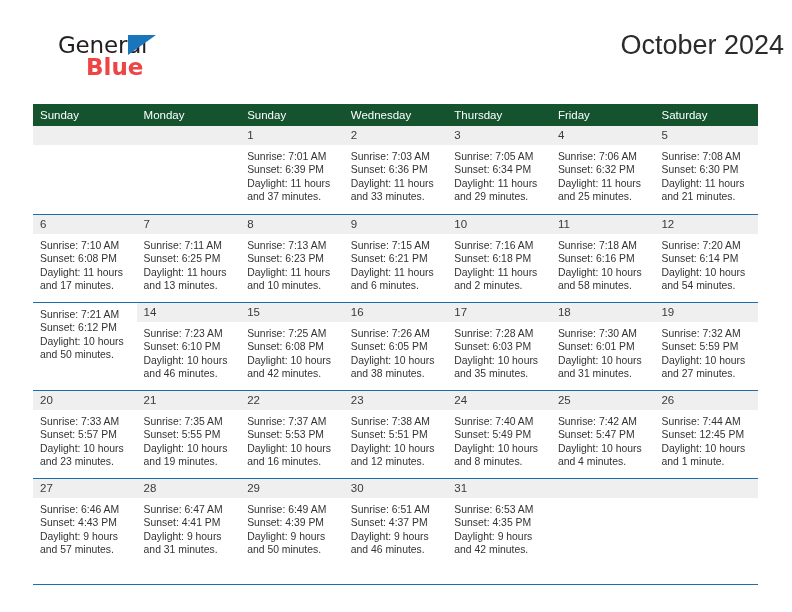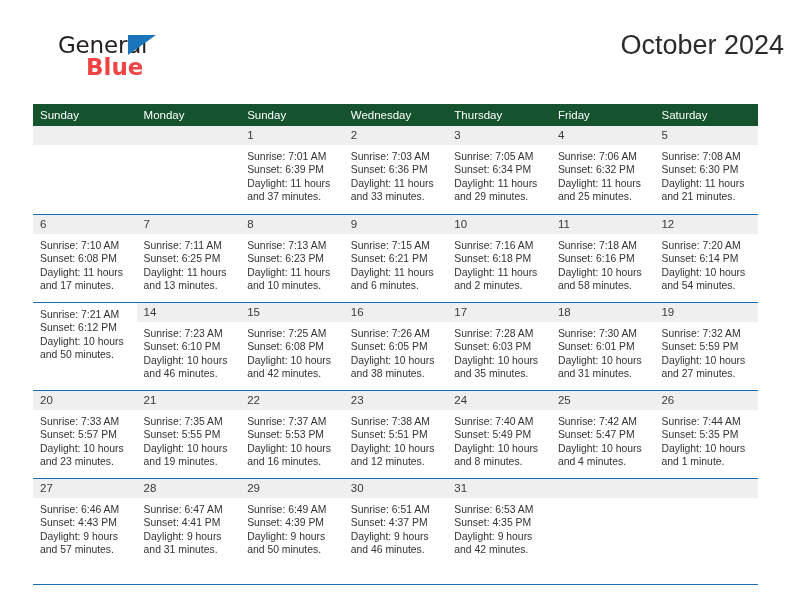--- a/index.html
+++ b/index.html
@@ -480,21 +480,21 @@
               <div class="daylight-wrap">Daylight: 10 hours</div>
               <div class="daylight-wrap">and 4 minutes.</div>
             </div>
           </div>
           <div class="cell">
             <div class="cell-datebar">
               <span class="daynum">26</span>
             </div>
             <div class="cell-body">
               <div class="cell-line">Sunrise: 7:44 AM</div>
-              <div class="cell-line">Sunset: 5:35 PM</div>
+              <div class="cell-line">Sunset: 12:45 PM</div>
               <div class="daylight-wrap">Daylight: 10 hours</div>
               <div class="daylight-wrap">and 1 minute.</div>
             </div>
           </div>
         </div>
         <div class="week">
           <div class="cell">
             <div class="cell-datebar">
               <span class="daynum">27</span>
             </div>

